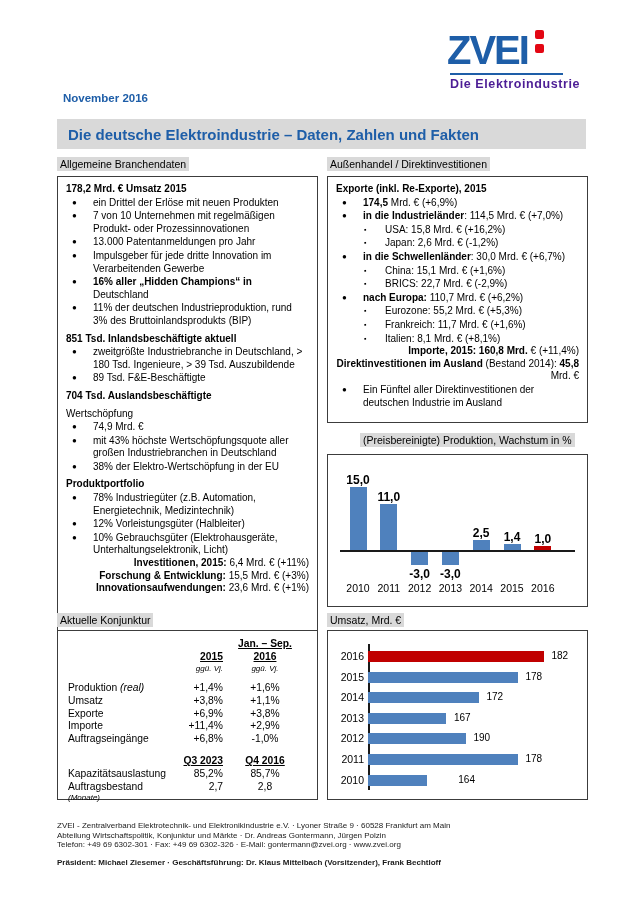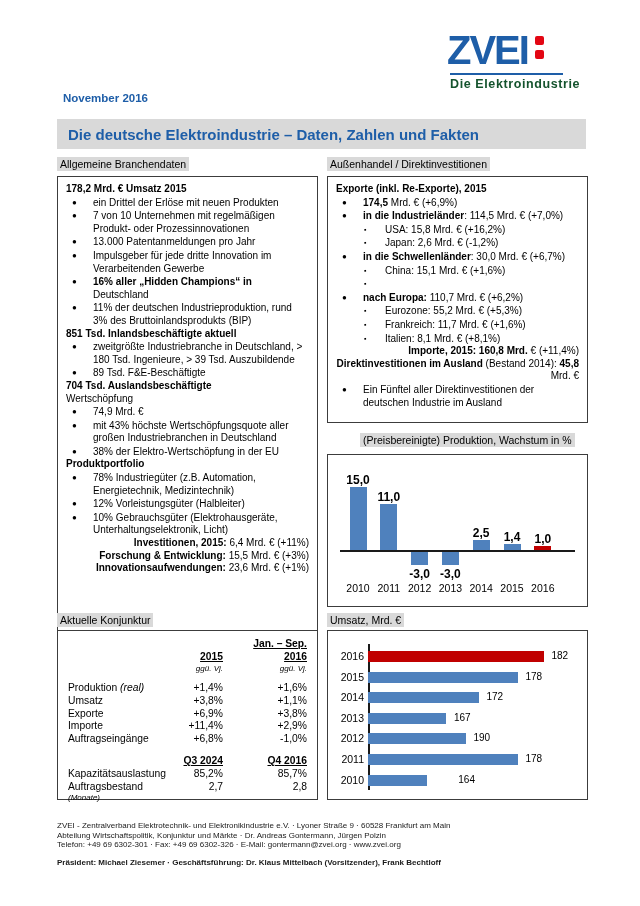--- a/index.html
+++ b/index.html
@@ -1,55 +1,55 @@
 <!DOCTYPE html>
 <html><head>
 <meta charset="utf-8">
 <style>
   html,body{margin:0;padding:0;background:#fff;}
   .page{position:relative;width:640px;height:906px;background:#ffffff;
         font-family:"Liberation Sans", sans-serif;color:#000;overflow:hidden;}
 
   
   .logo{position:absolute;left:447px;top:30px;width:160px;}
-  .logo-row{display:flex;align-items:center;}
+  .logo-row{display:flex;align-items:flex-start;}
   .logo-zvei{font-size:40px;font-weight:bold;color:#1e5ea8;letter-spacing:-2px;line-height:40px;}
   .logo-colon{display:inline-flex;flex-direction:column;gap:5px;margin-left:7px;padding-bottom:5px;}
   .logo-colon .dot{width:9px;height:9px;border-radius:2px;background:#e30613;}
   .logo-rule{width:113px;height:2px;background:#1e5ea8;margin:3px 0 2px 3px;}
-  .logo-sub{font-size:12.5px;font-weight:bold;color:#14532d;letter-spacing:0.6px;margin-left:3px;}
+  .logo-sub{font-size:12.5px;font-weight:bold;color:#4c1d95;letter-spacing:0.6px;margin-left:3px;}
 
   .date-label{position:absolute;left:63px;top:92px;font-size:11.5px;font-weight:bold;color:#1e5ea8;}
 
   .title-bar{position:absolute;left:57px;top:119px;width:529px;height:30px;background:#d9d9d9;
              display:flex;align-items:center;padding-left:11px;box-sizing:border-box;}
   .title-bar span{font-size:15px;font-weight:bold;color:#1e5ea8;}
 
   .sec-label{position:absolute;font-size:10.5px;color:#000;}
   .sec-label em{font-style:normal;background:#d9d9d9;padding:1px 3px;}
 
   
   .box{position:absolute;border:1px solid #3c3c3c;background:#fff;font-size:10px;line-height:12.6px;
        padding:6px 8px 0 8px;box-sizing:border-box;}
   .box > :first-child{margin-top:0 !important;}
-  .it-heading{font-weight:bold;}
+  .it-heading{font-weight:bold;margin-top:5px;}
   .it-lead{text-align:right;}
   .it-b1{display:flex;margin-top:1px;}
   .it-b1 .blt{flex:0 0 21px;padding-left:6px;font-size:8px;line-height:12.6px;}
   .it-b2{display:flex;margin-left:21px;margin-top:1px;}
   .it-b2 .blt{flex:0 0 21px;padding-left:7px;font-size:7px;line-height:12.6px;}
   .btx{flex:1;}
 
   
   .ktable{position:absolute;border:1px solid #3c3c3c;background:#fff;font-size:10.3px;line-height:12.8px;
           padding:7px 10px 0 10px;box-sizing:border-box;}
   .krow{display:flex;}
   .kc0{width:115px;}
   .kc1{width:40px;text-align:right;}
-  .kc2{flex:1;text-align:right;}
+  .kc2{flex:1;text-align:center;}
   .hdr{font-weight:bold;text-decoration:underline;}
   .note{font-size:8px;font-style:italic;}
   .krow.small{line-height:9.5px;}
   .kgap{height:9px;}
   .kit{font-style:italic;}
 
   
   .chart-box{position:absolute;border:1px solid #3c3c3c;background:#fff;box-sizing:border-box;}
   .cbar{position:absolute;}
   .cval{position:absolute;font-size:12px;text-align:center;font-weight:bold;}
@@ -181,20 +181,21 @@
       <div class="it-b1">
         <span class="blt">●</span>
         <span class="btx"><span style="font-weight: bold;">in die Schwellenländer</span><span>: 30,0 Mrd. € (+6,7%)</span></span>
       </div>
       <div class="it-b2">
         <span class="blt">▪</span>
         <span class="btx"><span>China: 15,1 Mrd. € (+1,6%)</span></span>
       </div>
       <div class="it-b2">
         <span class="blt">▪</span>
+        <span class="btx"><span>BRICS: 22,7 Mrd. € (-2,9%)</span></span>
       </div>
       <div class="it-b1">
         <span class="blt">●</span>
         <span class="btx"><span style="font-weight: bold;">nach Europa:</span><span> 110,7 Mrd. € (+6,2%)</span></span>
       </div>
       <div class="it-b2">
         <span class="blt">▪</span>
         <span class="btx"><span>Eurozone: 55,2 Mrd. € (+5,3%)</span></span>
       </div>
       <div class="it-b2">
@@ -284,21 +285,21 @@
         <span class="kc2">+2,9%</span>
       </div>
       <div class="krow">
         <span class="kc0">Auftragseingänge</span>
         <span class="kc1">+6,8%</span>
         <span class="kc2">-1,0%</span>
       </div>
       <div class="kgap"></div>
       <div class="krow">
         <span class="kc0"></span>
-        <span class="kc1 hdr">Q3 2024</span>
+        <span class="kc1 hdr">Q3 2023</span>
         <span class="kc2 hdr">Q4 2016</span>
       </div>
       <div class="krow">
         <span class="kc0">Kapazitätsauslastung</span>
         <span class="kc1">85,2%</span>
         <span class="kc2">85,7%</span>
       </div>
       <div class="krow">
         <span class="kc0">Auftragsbestand</span>
         <span class="kc1">2,7</span>

